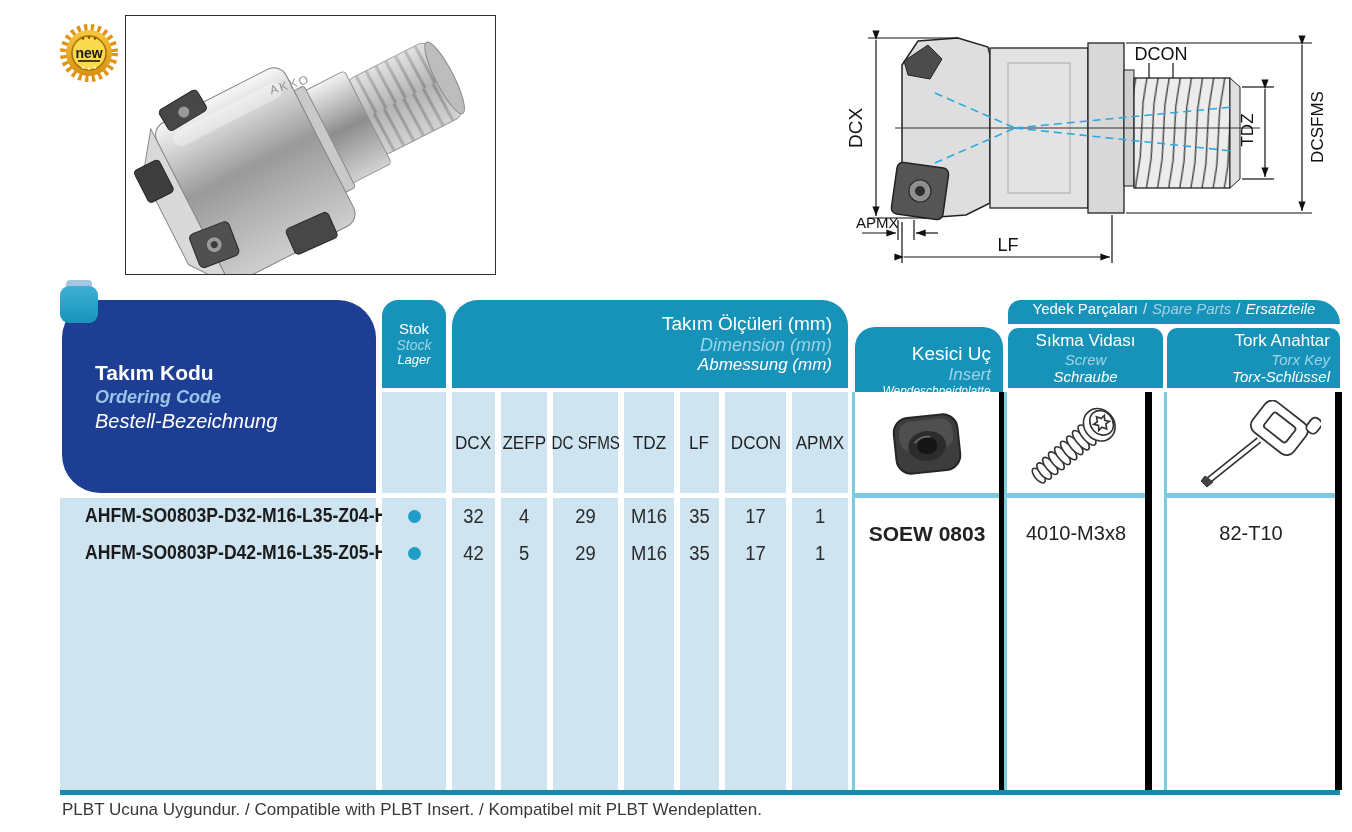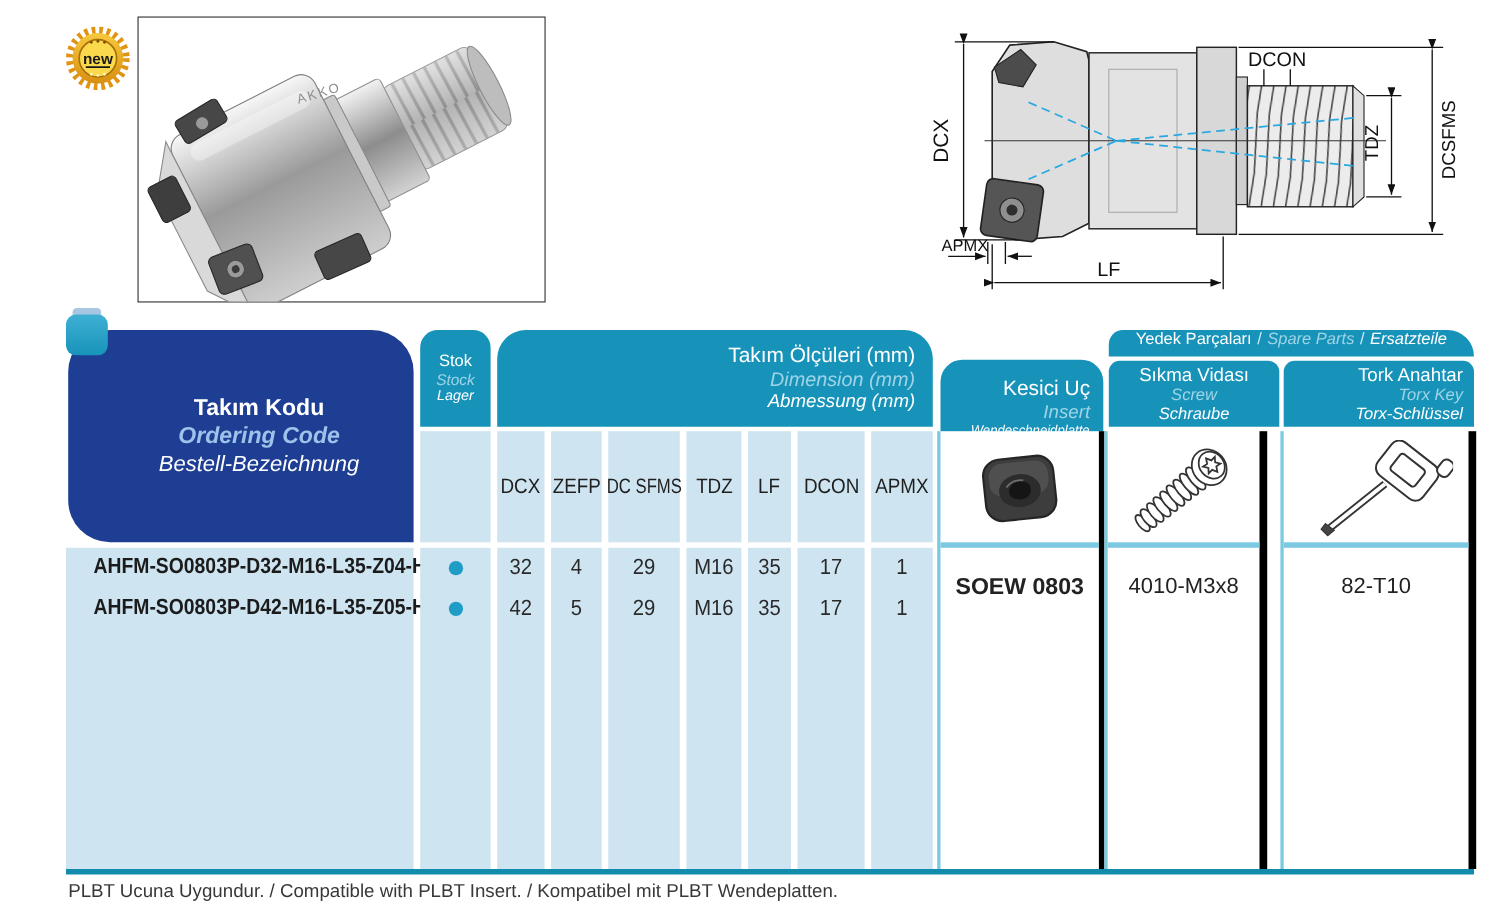--- a/index.html
+++ b/index.html
@@ -5,23 +5,23 @@
   html,body{margin:0;padding:0;background:#fff;}
   #page{position:relative;width:1352px;height:832px;background:#fff;overflow:hidden;
         font-family:"Liberation Sans",sans-serif;padding-left:11px;}
   .abs{position:absolute;}
   
   #photo-frame{left:125px;top:15px;width:369px;height:258px;border:1px solid #2e2e2e;background:#fff;}
   
   .teal{background:#1793ba;color:#fff;}
   #title-box{left:62px;top:300px;width:314px;height:193px;background:#1d3e92;
              border-radius:38px 38px 0 38px;display:flex;flex-direction:column;
-             justify-content:center;padding-left:33px;box-sizing:border-box;gap:2px;z-index:2;align-items:center;}
+             justify-content:center;padding-left:33px;box-sizing:border-box;gap:2px;z-index:2;}
   .title-tr{font-size:21px;font-weight:bold;color:#fff;}
-  .title-en{font-size:21px;font-weight:bold;font-style:italic;color:#9cc3ea;}
+  .title-en{font-size:18px;font-weight:bold;font-style:italic;color:#9cc3ea;}
   .title-de{font-size:20px;font-style:italic;color:#fff;}
   #icon-tab-light{left:66px;top:280px;width:26px;height:16px;background:#a6c6e1;border-radius:4px;z-index:1;}
   #icon-tab-teal{left:60px;top:286px;width:38px;height:37px;border-radius:9px;z-index:3;
                  background:linear-gradient(#3fb0d4,#1793ba);}
   .hdr{display:flex;flex-direction:column;justify-content:center;box-sizing:border-box;line-height:1.15;}
   #stok-hdr{left:382px;top:300px;width:64px;height:88px;border-radius:16px 16px 0 0;align-items:center;}
   #dim-hdr{left:452px;top:300px;width:396px;height:88px;border-radius:26px 26px 0 0;
            align-items:flex-end;padding-right:16px;}
   #kesici-hdr{left:855px;top:300px;width:148px;height:88px;border-radius:20px 20px 0 0;
               align-items:flex-end;padding-right:12px;margin-top:27px;}

